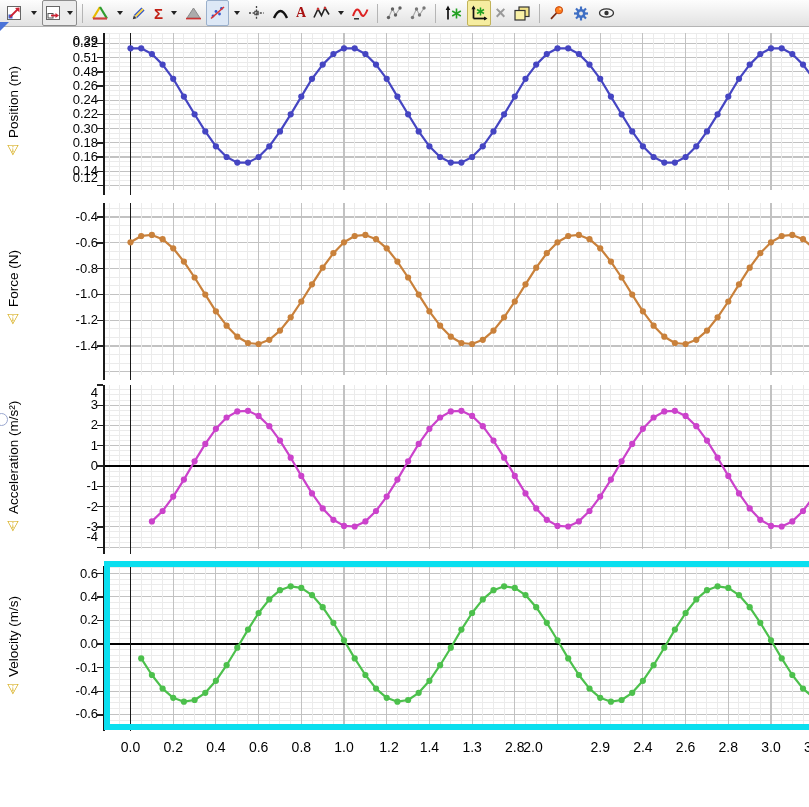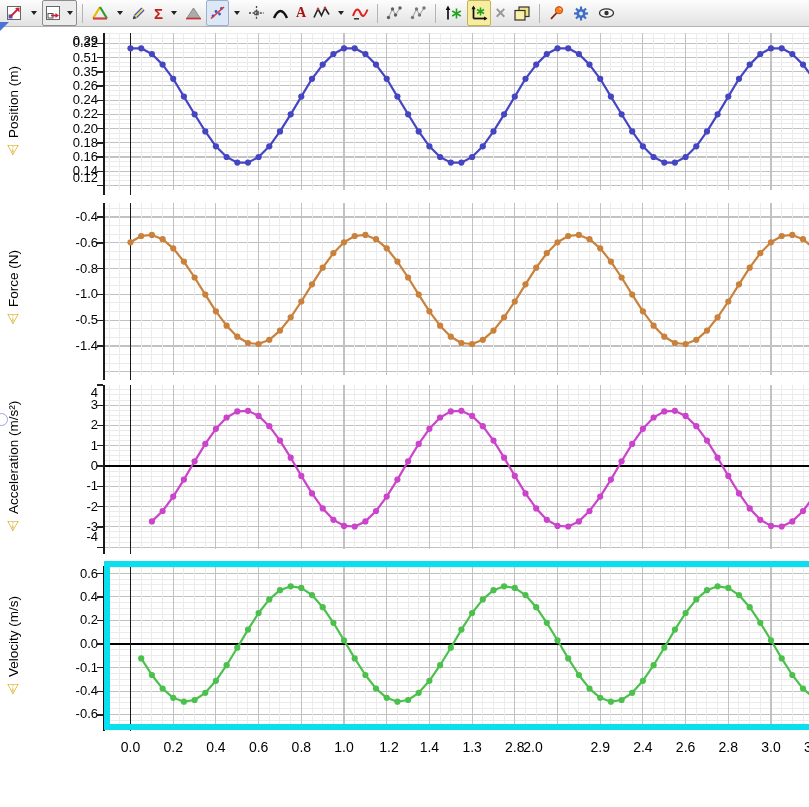--- a/index.html
+++ b/index.html
@@ -443,29 +443,29 @@
         <circle cx="689.3" cy="21.0" r="3.1" fill="#4545c2"></circle>
         <circle cx="700.0" cy="31.6" r="3.1" fill="#4545c2"></circle>
         <circle cx="710.7" cy="45.8" r="3.1" fill="#4545c2"></circle>
       </svg>
       <span class="ytick" style="top: 33px;">0.29</span>
       <div class="ytickmark" style="top: 42.8009px;"></div>
       <span class="ytick" style="top: 35.3009px;">0.32</span>
       <div class="ytickmark" style="top: 57.009px;"></div>
       <span class="ytick" style="top: 49.509px;">0.51</span>
       <div class="ytickmark" style="top: 71.2172px;"></div>
-      <span class="ytick" style="top: 63.7172px;">0.35</span>
+      <span class="ytick" style="top: 63.7172px;">0.48</span>
       <div class="ytickmark" style="top: 85.4253px;"></div>
       <span class="ytick" style="top: 77.9253px;">0.26</span>
       <div class="ytickmark" style="top: 99.6335px;"></div>
       <span class="ytick" style="top: 92.1335px;">0.24</span>
       <div class="ytickmark" style="top: 113.842px;"></div>
       <span class="ytick" style="top: 106.342px;">0.22</span>
       <div class="ytickmark" style="top: 128.05px;"></div>
-      <span class="ytick" style="top: 120.55px;">0.20</span>
+      <span class="ytick" style="top: 120.55px;">0.30</span>
       <div class="ytickmark" style="top: 142.258px;"></div>
       <span class="ytick" style="top: 134.758px;">0.18</span>
       <div class="ytickmark" style="top: 156.466px;"></div>
       <span class="ytick" style="top: 148.966px;">0.16</span>
       <div class="ytickmark" style="top: 170.674px;"></div>
       <span class="ytick" style="top: 163.174px;">0.14</span>
       <div class="ytickmark" style="top: 184.882px;"></div>
       <span class="ytick" style="top: 170px;">0.12</span>
       <svg width="706" height="178" class="plotsvg" style="top: 203px;">
         <line x1="0" y1="168.77540307461567" x2="706" y2="168.77540307461567" stroke="#c2c2c2" stroke-width="1.1" shape-rendering="crispEdges"></line>
@@ -624,21 +624,21 @@
       </svg>
       <div class="ytickmark" style="top: 216.495px;"></div>
       <span class="ytick" style="top: 208.995px;">-0.4</span>
       <div class="ytickmark" style="top: 242.292px;"></div>
       <span class="ytick" style="top: 234.792px;">-0.6</span>
       <div class="ytickmark" style="top: 268.088px;"></div>
       <span class="ytick" style="top: 260.588px;">-0.8</span>
       <div class="ytickmark" style="top: 293.885px;"></div>
       <span class="ytick" style="top: 286.385px;">-1.0</span>
       <div class="ytickmark" style="top: 319.682px;"></div>
-      <span class="ytick" style="top: 312.182px;">-0.5</span>
+      <span class="ytick" style="top: 312.182px;">-1.2</span>
       <div class="ytickmark" style="top: 345.479px;"></div>
       <span class="ytick" style="top: 337.979px;">-1.4</span>
       <svg width="706" height="170" class="plotsvg" style="top: 385px;">
         <line x1="0" y1="162.17326732673268" x2="706" y2="162.17326732673268" stroke="#c2c2c2" stroke-width="1.1" shape-rendering="crispEdges"></line>
         <line x1="0" y1="157.0990099009901" x2="706" y2="157.0990099009901" stroke="#ebebeb" stroke-width="1" shape-rendering="crispEdges"></line>
         <line x1="0" y1="152.02475247524754" x2="706" y2="152.02475247524754" stroke="#ebebeb" stroke-width="1" shape-rendering="crispEdges"></line>
         <line x1="0" y1="146.95049504950495" x2="706" y2="146.95049504950495" stroke="#ebebeb" stroke-width="1" shape-rendering="crispEdges"></line>
         <line x1="0" y1="141.87623762376236" x2="706" y2="141.87623762376236" stroke="#c2c2c2" stroke-width="1.1" shape-rendering="crispEdges"></line>
         <line x1="0" y1="136.8019801980198" x2="706" y2="136.8019801980198" stroke="#ebebeb" stroke-width="1" shape-rendering="crispEdges"></line>
         <line x1="0" y1="131.72772277227725" x2="706" y2="131.72772277227725" stroke="#ebebeb" stroke-width="1" shape-rendering="crispEdges"></line>

